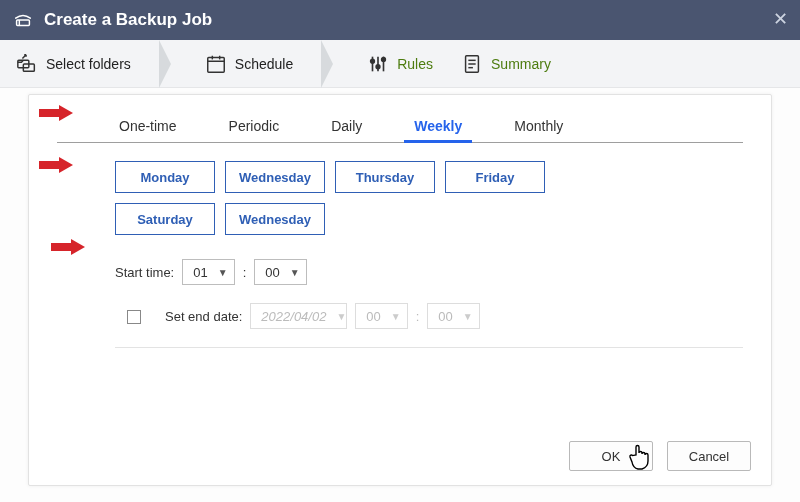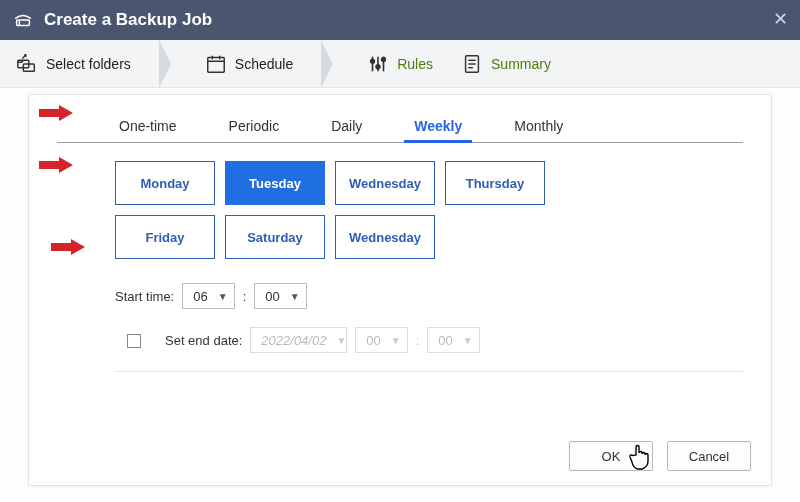--- a/index.html
+++ b/index.html
@@ -17,21 +17,21 @@
   .chev::before { top:0; border-top:24px solid transparent; border-bottom:24px solid transparent; border-left:12px solid #d7dadd;}
   .panel { position:absolute; left:28px; right:28px; top:94px; bottom:16px; background:#fff; border:1px solid #e2e2e2; border-radius:2px; box-shadow:0 0 4px rgba(0,0,0,0.06); padding:16px 28px 14px 28px;}
   .arrow { position:absolute; width:34px; height:16px; }
   .arrow .shaft { position:absolute; top:4px; left:0; height:8px; width:22px; background:#d6242a;}
   .arrow .head { position:absolute; top:0; left:20px; width:0; height:0; border-top:8px solid transparent; border-bottom:8px solid transparent; border-left:14px solid #d6242a;}
   .tabs { display:flex; gap:44px; padding:0 28px 0 58px; border-bottom:1px solid #9e9e9e; height:32px; align-items:flex-end;}
   .tab { padding:0 4px 8px 4px; cursor:pointer; color:#333;}
   .tab.active { color:#2563eb; font-weight:600; position:relative;}
   .tab.active::after { content:""; position:absolute; left:-6px; right:-6px; bottom:-1px; height:3px; background:#2563eb;}
   .days { display:flex; flex-wrap:wrap; gap:10px; padding:18px 0 6px 58px; width:540px;}
-  .day { width:100px; height:44px; border:1px solid #2f5fb5; display:flex; align-items:center; justify-content:center; font-weight:600; color:#2f5fb5; cursor:pointer; font-size:13px;}
+  .day { width:100px; height:32px; border:1px solid #2f5fb5; display:flex; align-items:center; justify-content:center; font-weight:600; color:#2f5fb5; cursor:pointer; font-size:13px;}
   .day.selected { background:#1f6fe2; color:#fff; border-color:#1f6fe2;}
   .row { display:flex; align-items:center; gap:8px; padding:18px 0 0 58px; font-size:13px;}
   .sel { height:26px; border:1px solid #bdbdbd; background:#fff; display:inline-flex; align-items:center; padding:0 6px 0 10px; gap:10px; font-size:13px; color:#333;}
   .sel .v {}
   .sel .c { font-size:10px; color:#555;}
   .sel.disabled { color:#bbb; border-color:#ddd;}
   .sel.disabled .c { color:#ccc;}
   .dateSel { width:97px; justify-content:space-between;font-style:italic;}
   .chk { width:14px; height:14px; border:1.5px solid #888; display:inline-block; position:relative; top:1px;}
   .divider { border-top:1px solid #e3e3e3; margin:18px 0 0 58px; }
@@ -115,32 +115,31 @@
   <div class="tabs">
     <div class="tab">One-time</div>
     <div class="tab">Periodic</div>
     <div class="tab">Daily</div>
     <div class="tab active">Weekly</div>
     <div class="tab">Monthly</div>
   </div>
 
   <div class="days">
     <div class="day">Monday</div>
-    <div class="day selected">Tuesday</div>
     <div class="day">Wednesday</div>
     <div class="day">Thursday</div>
     <div class="day">Friday</div>
     <div class="day">Saturday</div>
     <div class="day">Wednesday</div>
   </div>
 
   <div class="row">
     <span>Start time:</span>
     <span class="sel">
-      <span class="v">06</span>
+      <span class="v">01</span>
       <span class="c">▼</span>
     </span>
     <span>:</span>
     <span class="sel">
       <span class="v">00</span>
       <span class="c">▼</span>
     </span>
   </div>
 
   <div class="row" style="padding-left:70px;">

